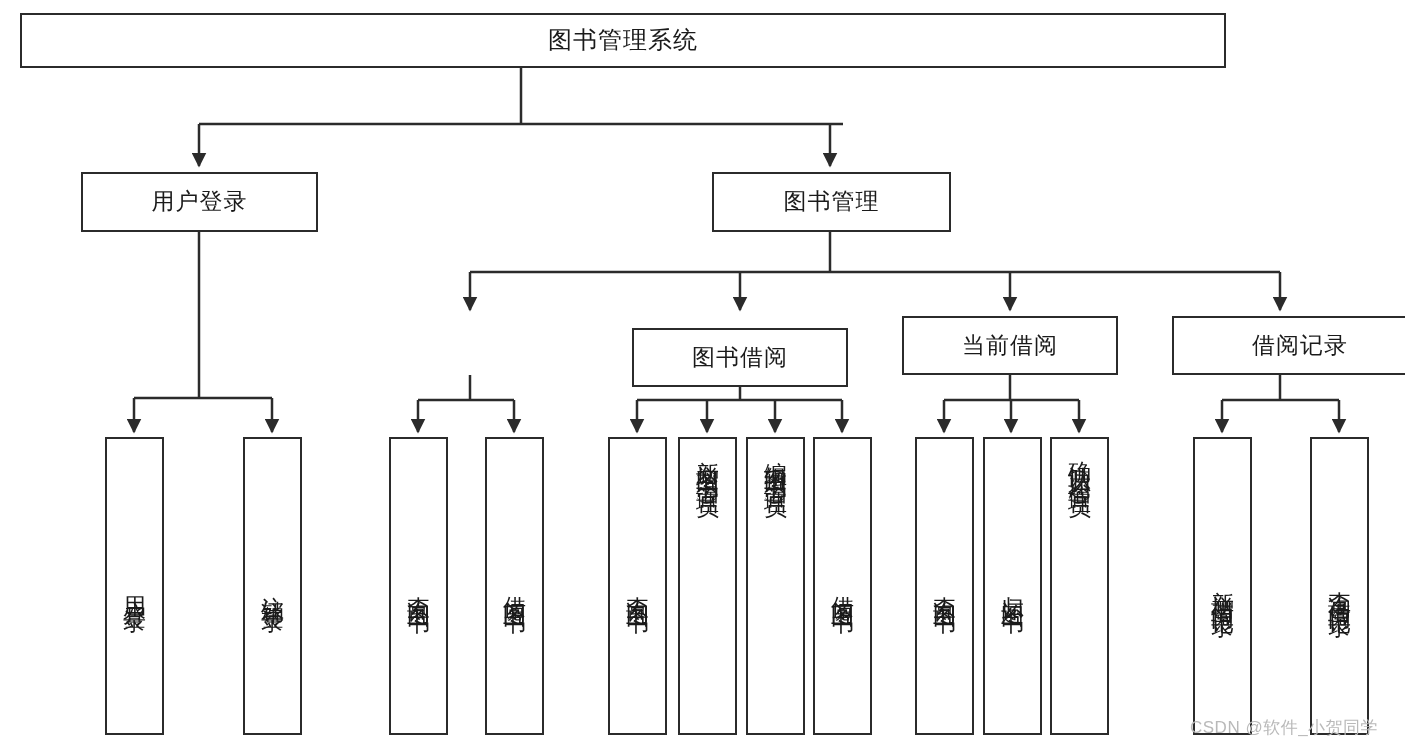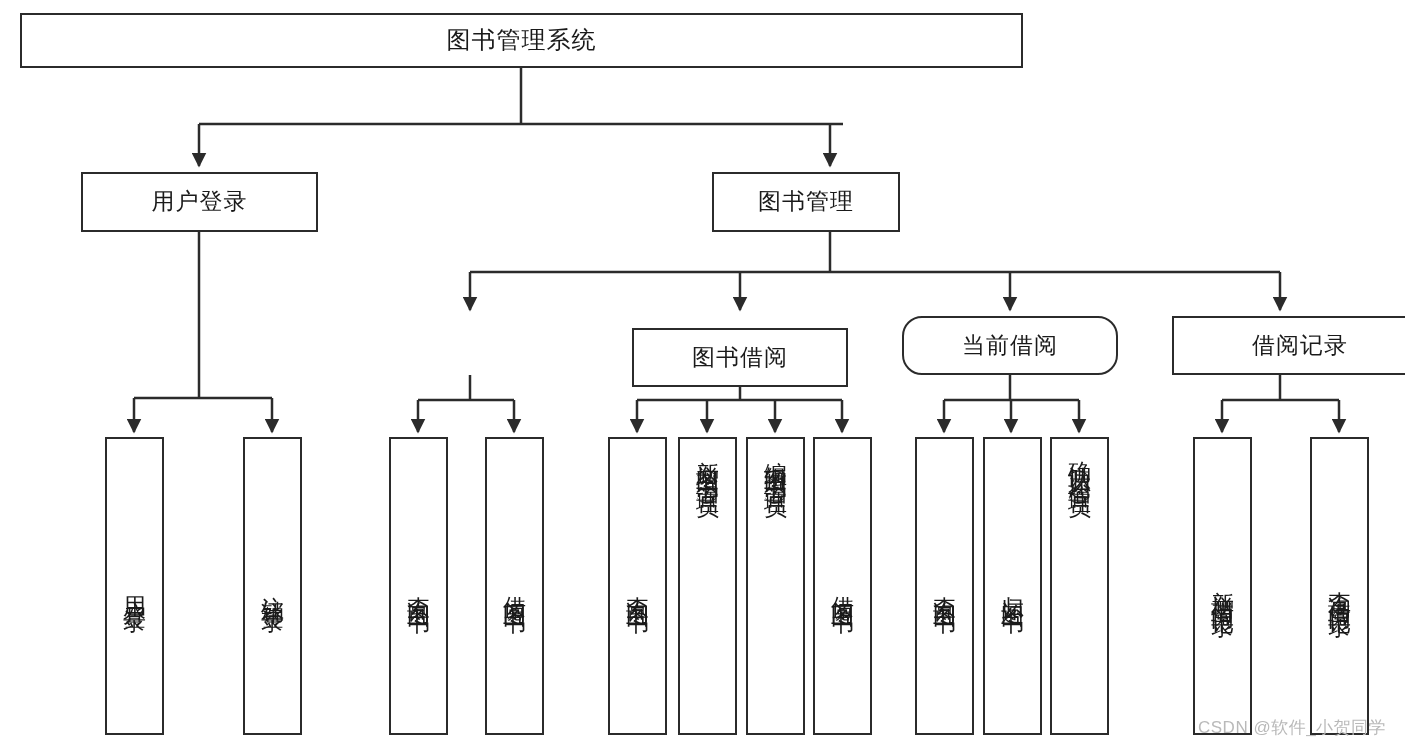--- a/index.html
+++ b/index.html
@@ -129,35 +129,35 @@
       <path d="M 1011 400 L 1011 432" marker-end="url(#arrow)"></path>
       <path d="M 1079 400 L 1079 432" marker-end="url(#arrow)"></path>
 
       <path d="M 1280 375 L 1280 400"></path>
       <path d="M 1222 400 L 1339 400"></path>
       <path d="M 1222 400 L 1222 432" marker-end="url(#arrow)"></path>
       <path d="M 1339 400 L 1339 432" marker-end="url(#arrow)"></path>
     </g>
   </svg>
 
-  <div class="node horiz root" style="left:20px; top:13px; width:1003px; height:55px;">
+  <div class="node horiz root" style="left:20px; top:13px; width:1206px; height:55px;">
     <span class="node-label">图书管理系统</span>
   </div>
 
   <div class="node horiz" style="left:81px; top:172px; width:237px; height:60px;">
     <span class="node-label">用户登录</span>
   </div>
-  <div class="node horiz" style="left:712px; top:172px; width:188px; height:60px;">
+  <div class="node horiz" style="left:712px; top:172px; width:239px; height:60px;">
     <span class="node-label">图书管理</span>
   </div>
 
   <div class="node horiz" style="left:632px; top:316px; width:216px; height:59px;margin-top:12px;">
     <span class="node-label">图书借阅</span>
   </div>
-  <div class="node horiz" style="left:902px; top:316px; width:216px; height:59px;border-radius:20px;">
+  <div class="node horiz" style="left:902px; top:316px; width:216px; height:59px;">
     <span class="node-label">当前借阅</span>
   </div>
   <div class="node horiz" style="left:1172px; top:316px; width:256px; height:59px;">
     <span class="node-label">借阅记录</span>
   </div>
 
   <div class="node vert mid" style="left:105px; top:437px; width:59px; height:298px;">
     <span class="node-label">用户登录</span>
   </div>
   <div class="node vert mid" style="left:243px; top:437px; width:59px; height:298px;">
@@ -194,15 +194,15 @@
     <span class="node-label">确认归还（管理员）</span>
   </div>
 
   <div class="node vert mid" style="left:1193px; top:437px; width:59px; height:298px;">
     <span class="node-label">新增借阅记录</span>
   </div>
   <div class="node vert mid" style="left:1310px; top:437px; width:59px; height:298px;">
     <span class="node-label">查询借阅记录</span>
   </div>
 
-  <div class="watermark" style="left:1190px; top:716px;margin-left:8px;">CSDN @软件_小贺同学</div>
+  <div class="watermark" style="left:1190px; top:716px;">CSDN @软件_小贺同学</div>
 
 </div>
 
 </body></html>

